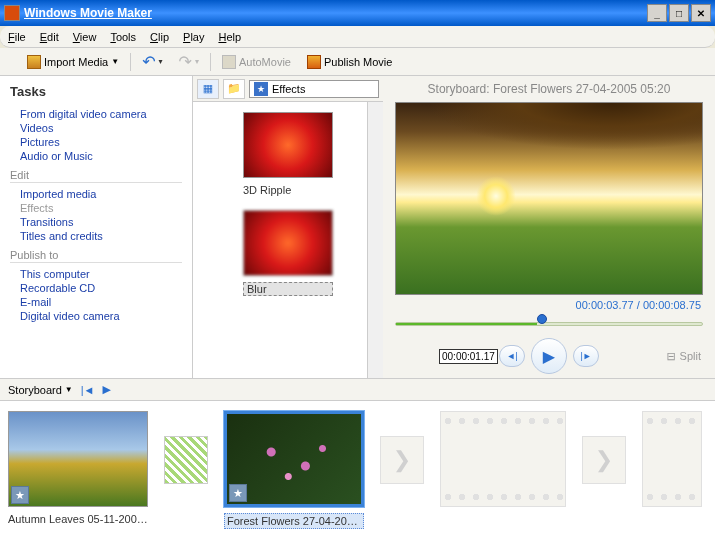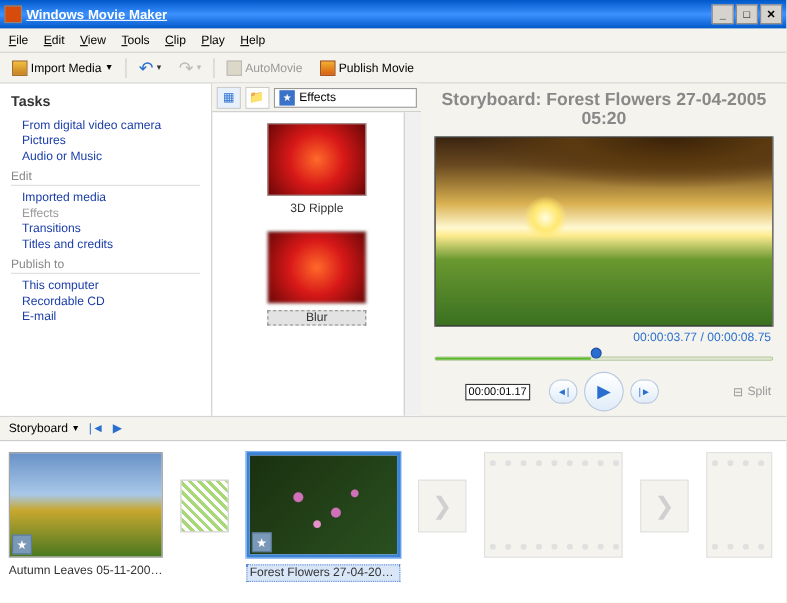--- a/index.html
+++ b/index.html
@@ -2,56 +2,56 @@
 <html><head>
 <meta charset="utf-8">
 <style>
 * { margin: 0; padding: 0; box-sizing: border-box; font-family: Tahoma, sans-serif; font-size: 11px; }
 body { background: #ece9d8; width: 715px; height: 548px; overflow: hidden; }
 .titlebar { background: linear-gradient(#0058c8, #3d91ff, #0058c8); height: 26px; display: flex; align-items: center; padding: 0 4px; color: white; font-weight: bold; }
 .titlebar .icon { width: 16px; height: 16px; background: #d84c0b; margin-right: 4px; border: 1px solid #888; }
 .titlebar .title { flex: 1; font-size: 12px; text-decoration: underline; }
 .winbtns { display: flex; gap: 2px; }
 .winbtn { width: 20px; height: 18px; background: #d6d3ce; border: 1px solid #888; display: flex; align-items: center; justify-content: center; font-size: 10px; color: #000; cursor: pointer;}
-.menubar { background: #f4f3ee; height: 22px; display: flex; align-items: center; padding: 0 8px; gap: 14px; border-bottom: 1px solid #ccc; }
+.menubar { background: #f4f3ee; height: 22px; display: flex; align-items: center; padding: 0 8px; gap: 14px; border-bottom: 1px solid #ccc; border-radius: 10px; }
 .menubar span { cursor: pointer; }
 .menubar span u { text-decoration: underline; }
-.toolbar { background: #f4f3ee; height: 28px; display: flex; align-items: center; padding: 0 6px; gap: 6px; border-bottom: 1px solid #ccc; }
+.toolbar { background: #f4f3ee; height: 28px; display: flex; align-items: center; padding: 0 22px; gap: 6px; border-bottom: 1px solid #ccc; }
 .tbtn { display: flex; align-items: center; gap: 3px; padding: 2px 5px; cursor: pointer; }
 .tbtn .ico { width: 14px; height: 14px; }
 .arrow-down { font-size: 8px; }
 .main { display: flex; height: 302px; }
 .tasks { width: 192px; background: #fff; padding: 8px 10px; overflow: hidden; }
 .tasks h3 { font-size: 13px; font-weight: bold; color: #333; margin-bottom: 8px; }
 .section-hdr { color: #888; margin: 6px 0 4px 0; border-bottom: 1px solid #ddd; padding-bottom: 1px;}
 .tasks a { display: block; color: #1a3da8; text-decoration: none; padding: 1px 0 1px 10px; cursor: pointer; }
 .tasks .disabled { color: #999; cursor: default;}
 .collection { flex: 1; background: #fff; display: flex; flex-direction: column; border-left: 1px solid #ccc; }
 .coll-toolbar { height: 26px; background: #f4f3ee; display: flex; align-items: center; padding: 0 4px; gap: 4px; border-bottom: 1px solid #ccc; }
 .coll-tbtn { width: 22px; height: 20px; border: 1px solid #ccc; background: #fff; display: flex; align-items: center; justify-content: center; cursor: pointer; }
 .effects-drop { flex: 1; display: flex; align-items: center; gap: 4px; border: 1px solid #999; padding: 1px 4px; background: #fff; }
 .coll-items { flex: 1; overflow: hidden; padding: 10px; display: flex; flex-direction: column; gap: 14px; align-items: center; position: relative;}
-.coll-item { text-align: center; }
+.coll-item { text-align: left; }
 .coll-thumb { width: 90px; height: 66px; background: #c62020; border: 1px solid #999; margin: 0 auto 6px; background-image: radial-gradient(circle at 50% 50%, #ff6a2a 0%, #d81818 45%, #6b0707 100%); }
 .coll-label { font-size: 11px; color: #333; }
 .coll-label.sel { background: #e3e3e3; border: 1px dashed #888; padding: 0 3px;}
 .scroll-right { position: absolute; right: 0; top: 0; bottom: 0; width: 16px; background: #f0f0f0; border-left: 1px solid #ccc;}
 .preview { width: 332px; background: #f4f3ee; display: flex; flex-direction: column; }
-.pv-title { text-align: center; color: #888; font-weight: bold; font-size: 16px; padding: 6px 0; }
+.pv-title { text-align: center; color: #888; font-weight: normal; font-size: 12px; padding: 6px 0; }
 .pv-frame { margin: 0 12px; height: 210px; background: #000; position: relative; overflow: hidden; border: 1px solid #888;}
 .pv-img { width: 100%; height: 100%; background: linear-gradient(to bottom, #3a2410 0%, #6b4a20 15%, #d9b050 35%, #fff8d0 48%, #ffec90 52%, #6a9830 65%, #3a7020 100%); position: relative;}
 .pv-sun { position: absolute; width: 40px; height: 40px; background: radial-gradient(#fffde0,#ffe870 40%, transparent 70%); bottom: 78px; left: 80px; border-radius: 50%;}
 .pv-tree { position: absolute; top:0; left:0; right:0; height: 55px; background: radial-gradient(ellipse at 70% 0%, #3a2208 0%, #5c3a10 30%, transparent 60%);}
 .pv-time { text-align: right; color: #2a6fcf; padding: 4px 14px; font-size: 11px;}
 .pv-seek { margin: 2px 12px 4px; height: 14px; position: relative;}
 .pv-track { height: 4px; background: #dfe8d0; border: 1px solid #b8c8a0; border-radius: 2px; position: relative; top: 5px;}
 .pv-fill { position: absolute; left: 0; top: 0; height: 100%; width: 46%; background: #5bb82a;}
 .pv-thumb-handle { position: absolute; left: 46%; top: -3px; width: 10px; height: 10px; background: #2a6fcf; border-radius: 50%; border: 1px solid #1a4a9f;}
 .pv-controls { display: flex; align-items: center; justify-content: center; gap: 6px; padding: 4px 12px; position: relative;}
-.timecode { position: absolute; left: 40px; border: 1px solid #333; font-size: 10px; padding: 1px 2px; background: #fff;}
+.timecode { position: absolute; left: 56px; border: 1px solid #333; font-size: 10px; padding: 1px 2px; background: #fff;}
 .pc-btn { width: 26px; height: 22px; border: 1px solid #b8c8e0; border-radius: 11px; background: linear-gradient(#fff,#e0ecf8); display: flex; align-items: center; justify-content: center; color: #2a6fcf; cursor: pointer; font-size: 9px;}
 .pc-play { width: 36px; height: 36px; border-radius: 50%; font-size: 16px;}
 .pc-split { position: absolute; right: 14px; display: flex; align-items: center; gap: 4px; color: #999;}
 .storyboard-area { height: 178px; background: #fff; border-top: 1px solid #ccc; }
 .sb-header { height: 22px; background: #f4f3ee; display: flex; align-items: center; padding: 0 8px; gap: 8px; border-bottom: 1px solid #ccc;}
 .sb-drop { display: flex; align-items: center; gap: 3px; cursor: pointer;}
 .sb-ctrl { color: #2a6fcf; cursor: pointer; font-size: 11px;}
 .sb-track { height: 148px; display: flex; align-items: flex-start; padding: 10px 8px; gap: 16px; position: relative; overflow: hidden;}
 .clip { width: 140px; }
 .clip-thumb { width: 140px; height: 96px; border: 1px solid #999; position: relative; margin-bottom: 6px;}
@@ -111,31 +111,33 @@
   <div class="tbtn">
     <span class="ico" style="background:linear-gradient(#f0b030,#d86010);border:1px solid #a04000;"></span>
     <span>Publish Movie</span>
   </div>
 </div>
 
 <div class="main">
   <div class="tasks">
     <h3>Tasks</h3>
     <a>From digital video camera</a>
+    <a>Videos</a>
     <a>Pictures</a>
     <a>Audio or Music</a>
     <div class="section-hdr">Edit</div>
     <a>Imported media</a>
     <a class="disabled">Effects</a>
     <a>Transitions</a>
     <a>Titles and credits</a>
     <div class="section-hdr">Publish to</div>
     <a>This computer</a>
     <a>Recordable CD</a>
     <a>E-mail</a>
+    <a>Digital video camera</a>
   </div>
 
   <div class="collection">
     <div class="coll-toolbar">
       <div class="coll-tbtn" style="background:#e8f0fc;">
           <span style="color:#2a6fcf;">▦</span>
         </div>
       <div class="coll-tbtn">
           <span style="color:#d8a020;">📁</span>
         </div>

